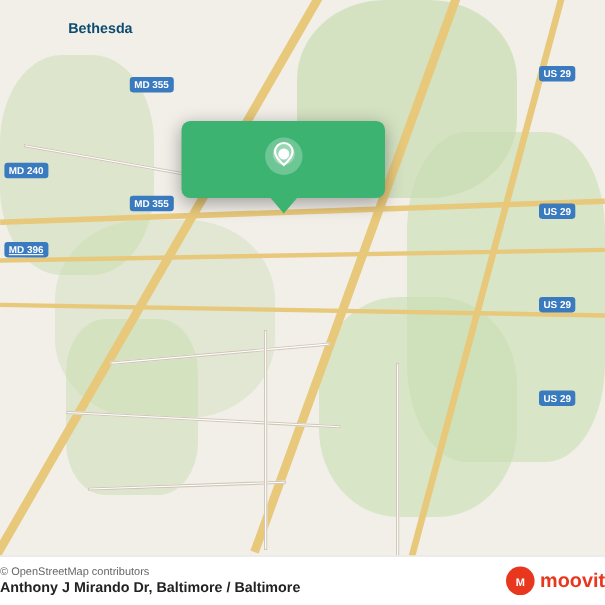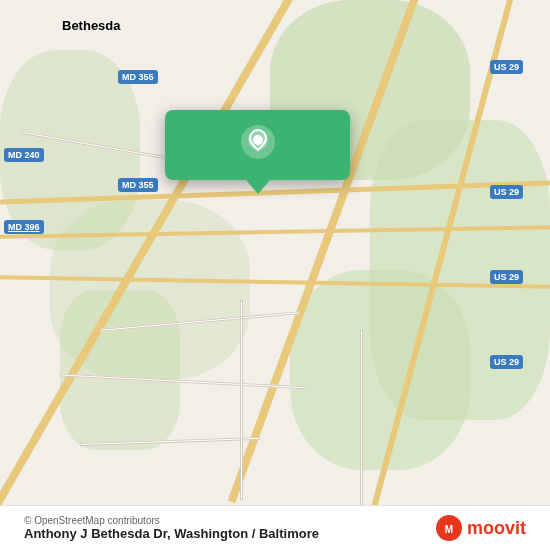--- a/index.html
+++ b/index.html
@@ -273,21 +273,21 @@
       border-top: 14px solid #3cb370;
     }
 
     
     .bottom-bar {
       position: absolute;
       bottom: 0;
       left: 0;
       width: 100%;
       background: white;
-      padding: 8px 24px;
+      padding: 8px 0;
       display: flex;
       align-items: center;
       justify-content: space-between;
       border-top: 1px solid #e0e0e0;
       z-index: 10;
     }
 
     .bottom-bar-left {
       display: flex;
       align-items: center;
@@ -320,21 +320,21 @@
       font-size: 18px;
       font-weight: bold;
       color: #e8371e;
     }
 
     
     .city-label {
       position: absolute;
       font-size: 13px;
       font-weight: 600;
-      color: #000000;
+      color: #0c4a6e;
       top: 18px;
       left: 62px;
     }
   </style>
 </head>
 <body>
 
 <div id="map-container">
 
   <div class="map-bg"></div>
@@ -381,21 +381,21 @@
       </svg>
 
     </div>
     <div class="popup-arrow"></div>
   </div>
 
   <div class="bottom-bar">
     <div class="bottom-bar-left">
       <div>
         <div class="copyright-text">© OpenStreetMap contributors</div>
-        <div class="address-text">Anthony J Bethesda Dr, Washington / Baltimore</div>
+        <div class="address-text">Anthony J Mirando Dr, Baltimore / Baltimore</div>
       </div>
     </div>
     <div class="moovit-logo">
 
       <svg class="moovit-icon" viewBox="0 0 28 28" xmlns="http://www.w3.org/2000/svg">
         <circle cx="14" cy="14" r="13" fill="#e8371e"></circle>
         <text x="14" y="19" text-anchor="middle" fill="white" font-size="10" font-weight="bold">M</text>
       </svg>
       <span class="moovit-text">moovit</span>
     </div>

